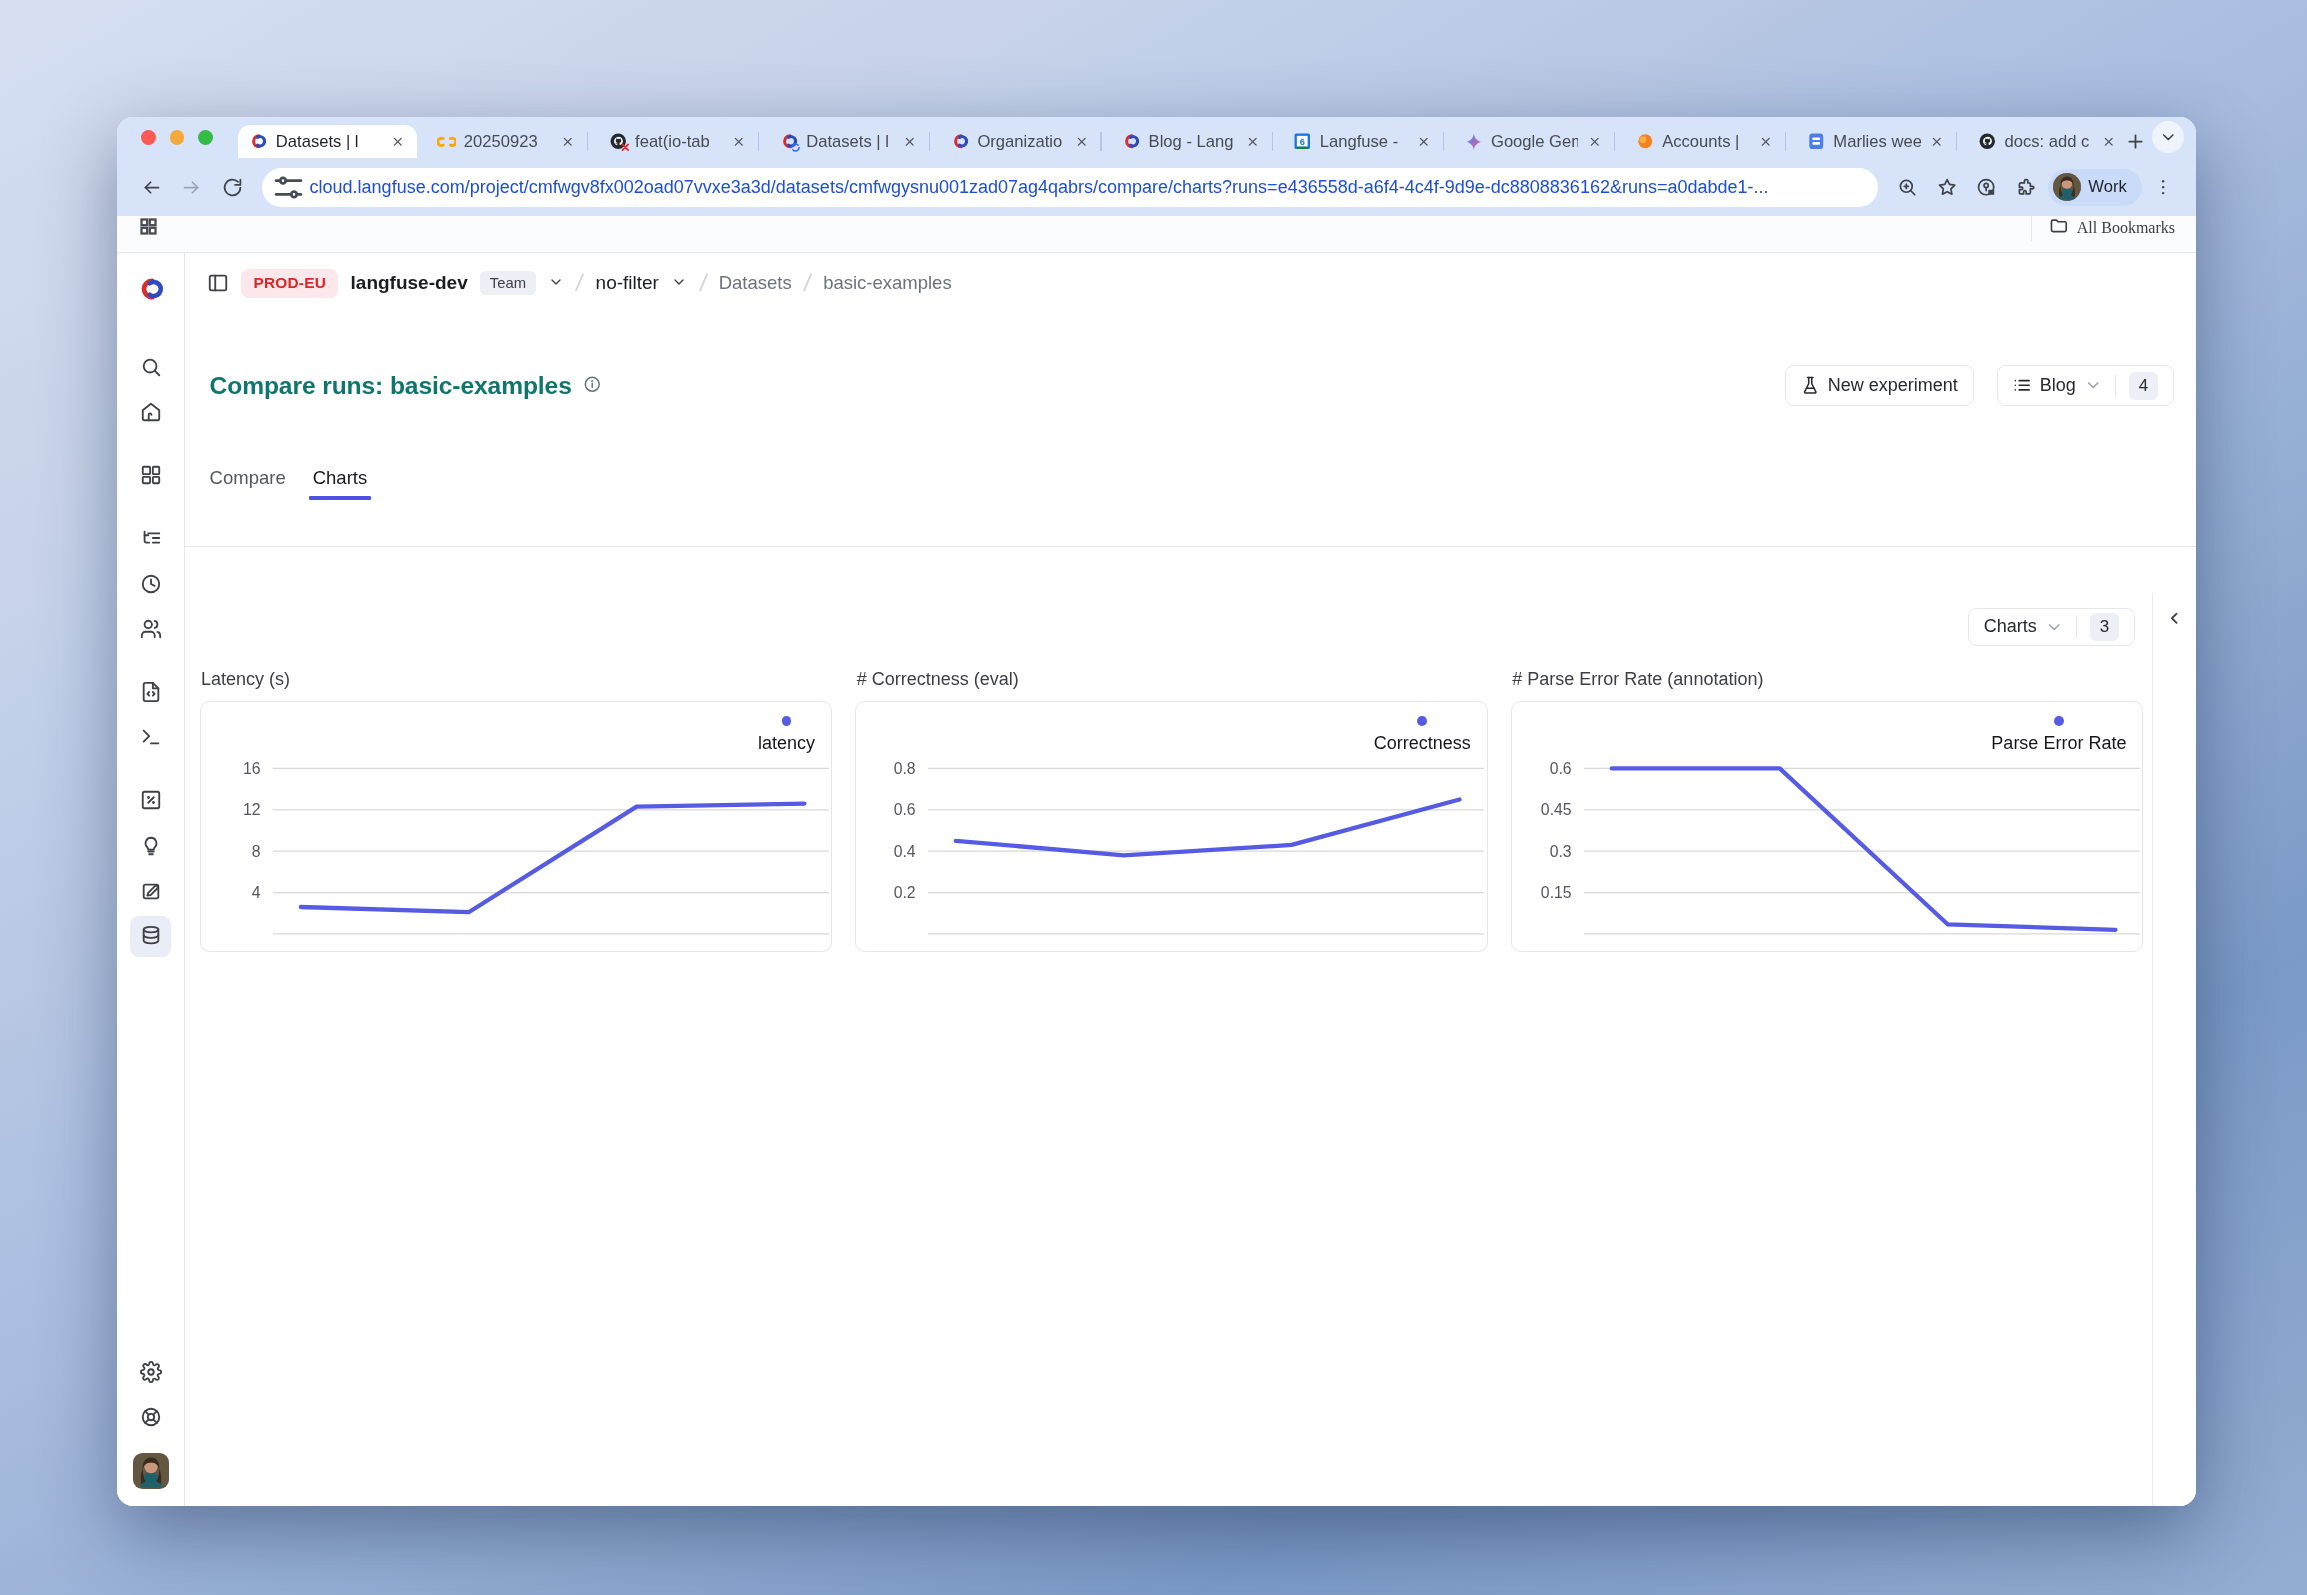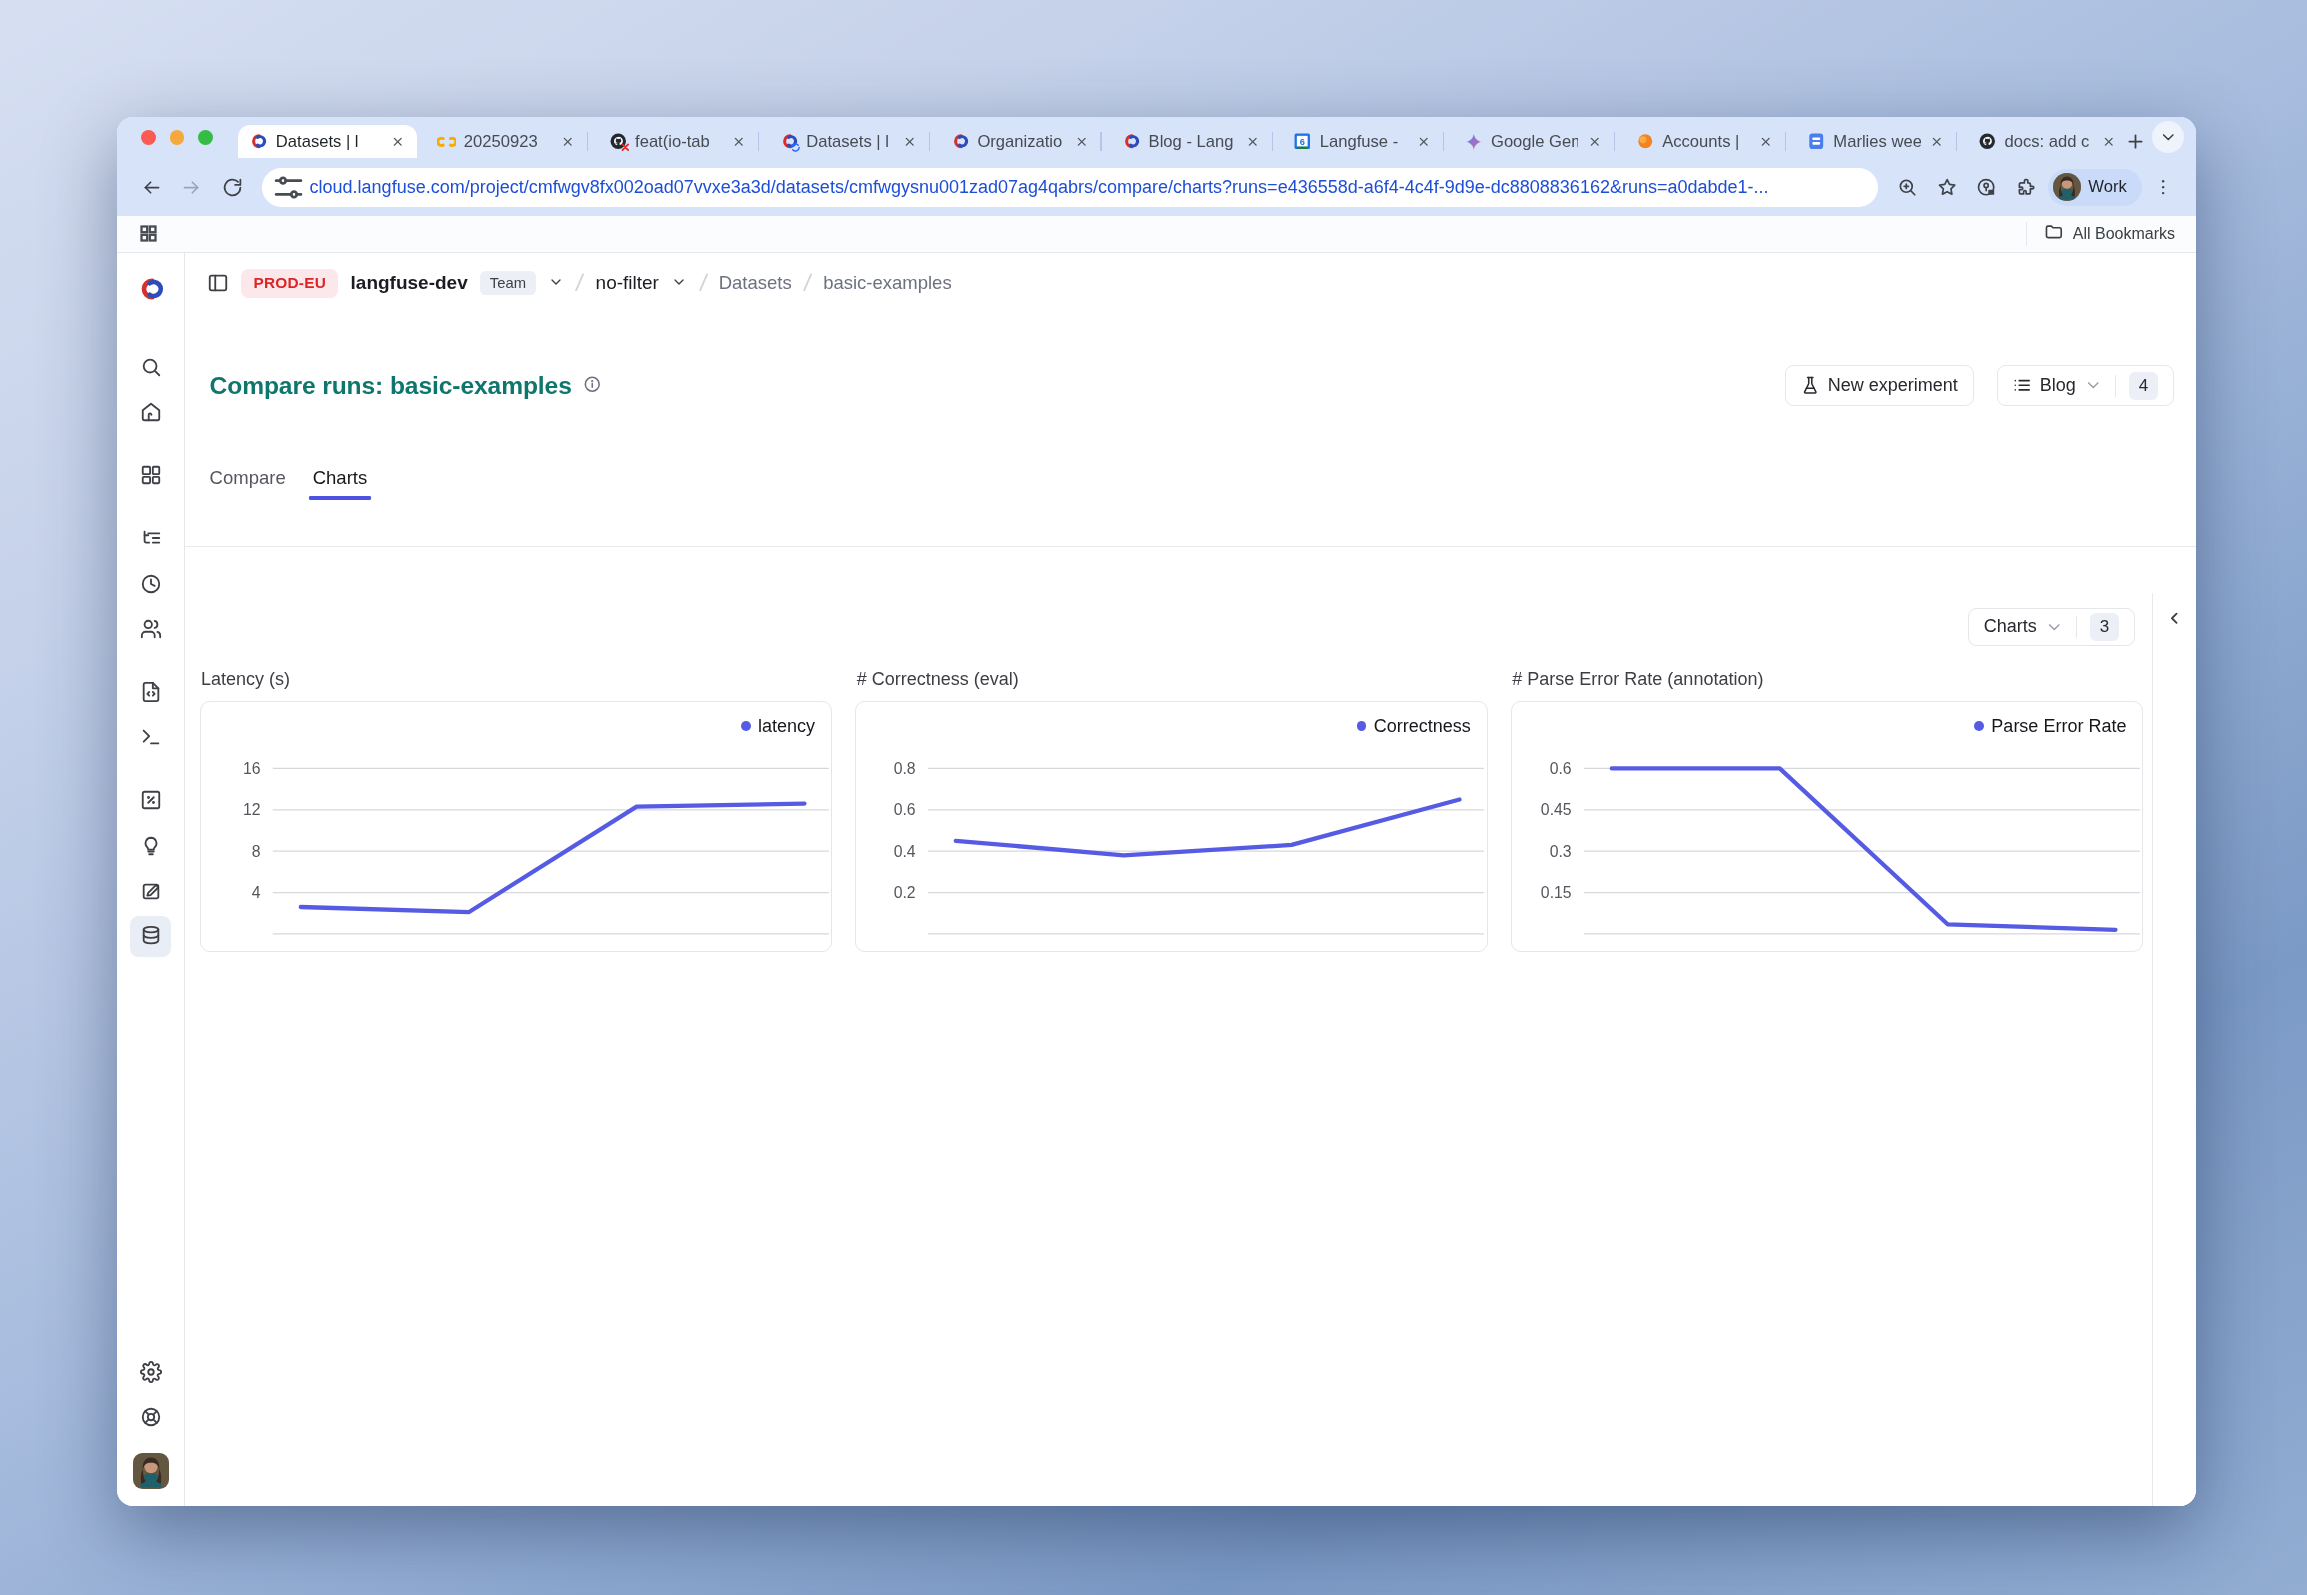--- a/index.html
+++ b/index.html
@@ -38,21 +38,21 @@
   .urlbar { flex:1; height:39px; background:#fff; border-radius:21px; display:flex; align-items:center;
             padding:0 16px; margin:0 6.2px; min-width:0; }
   .urlbar .tune { width:33px; height:27px; border-radius:13.5px; display:flex; align-items:center; justify-content:center; color:#474b52; margin-left:-6.2px; }
   .url { font-size:18px; color:#1d4ed8; white-space:nowrap; overflow:hidden; margin-left:4.9px; flex:1; }
   .toolicons { display:flex; align-items:center; gap:3.7px; flex:none; }
   .toolicons .navbtn svg { width:20.3px; height:20.3px; }
   .profile { height:37px; border-radius:21px; background:#c9dbf8; display:flex; align-items:center; gap:7.4px; padding:0 14.8px 0 4.9px; flex:none; }
   .profile .pav { width:28px; height:28px; border-radius:50%; overflow:hidden; flex:none; }
   .profile span { font-size:16.6px; color:#1f2328; }
   
-  .bookmarks { height:37px; background:#fbfcfe; border-bottom:1.2px solid #e3e7ee; display:flex; align-items:center; padding:0 21px; flex:none; color:#474b52; }
+  .bookmarks { height:37px; background:#fbfcfe; border-bottom:1.2px solid #e3e7ee; display:flex; align-items:flex-start; padding:0 21px; flex:none; color:#474b52;font-family:Liberation Serif, serif; }
   .bookmarks .spacer { flex:1; }
   .allbm { display:flex; align-items:center; gap:8.6px; font-size:16px; color:#3c4043; padding-left:17px; border-left:1.2px solid #e3e7ee; height:24.6px; }
   
   .app { flex:1; background:#fff; display:flex; min-height:0; }
   .rail { width:68px; flex:none; border-right:1.2px solid #e5e6ea; display:flex; flex-direction:column; align-items:center; padding:22px 0 17px 0; }
   .rail .logo { width:28px; height:28px; margin-bottom:39px; }
   .rail-item { width:41px; height:41px; border-radius:8.6px; display:flex; align-items:center; justify-content:center; color:#3f4046; margin:4.3px 0; }
   .rail-item svg { width:22px; height:22px; }
   .rail-item.active { background:#e9edf5; }
   .rail-gap { height:13.5px; }
@@ -88,21 +88,21 @@
   .content { flex:1; display:flex; min-height:0; }
   .panel { flex:1; min-width:0; display:flex; flex-direction:column; }
   .paneltools { display:flex; justify-content:flex-end; padding:14.8px 17px 0 0; }
   .paneltools .btn { height:38px; }
   .rightstrip { width:44px; flex:none; border-left:1.2px solid #e8e9ed; display:flex; justify-content:center; padding-top:16px; color:#3f4046; }
   .rightstrip svg { width:18.5px; height:18.5px; }
   .charts { display:grid; grid-template-columns:repeat(3,1fr); gap:23.4px; padding:23.4px 8.6px 0 14.8px; align-items:start; }
   .chart-title { font-size:18px; font-weight:500; color:#3c3e44; margin:0 0 11px 1.2px; }
   .chart-card { position:relative; height:251px; border:1.2px solid #e5e6ea; border-radius:9.8px; background:#fff; overflow:hidden; }
   .chart-card svg.plot { position:absolute; inset:0; width:100%; height:100%; }
-  .legend { position:absolute; top:13.5px; right:16px; display:flex; align-items:center; gap:7.4px; }
+  .legend { position:absolute; top:13.5px; right:16px; display:flex; align-items:center; gap:7.4px;flex-direction:column; }
   .legend .dot { width:9.8px; height:9.8px; border-radius:50%; }
   .legend .ltext { font-size:18px; color:#17181c; }
 </style>
 </head>
 <body>
 
 <div class="window">
 
   <div class="tabstrip">
     <div class="lights">

